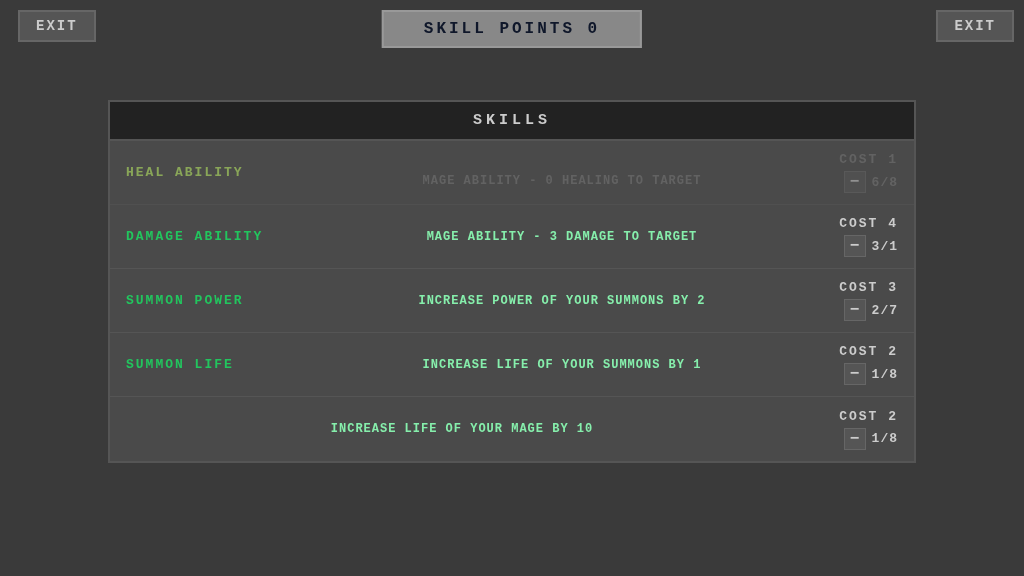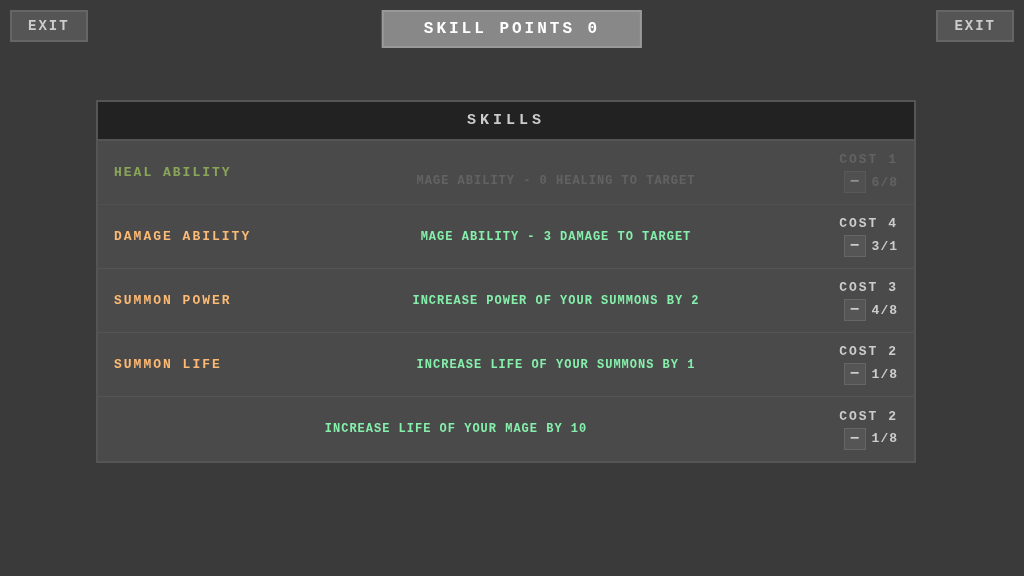--- a/index.html
+++ b/index.html
@@ -20,46 +20,47 @@
       top: 10px;
       background: #555;
       color: #ccc;
       border: 2px solid #666;
       padding: 6px 16px;
       font-family: 'Courier New', Courier, monospace;
       font-weight: bold;
       font-size: 14px;
       letter-spacing: 2px;
       cursor: pointer;
+      margin-left: 8px;
     }
     .exit-btn-left { left: 10px; }
     .exit-btn-right { right: 10px; }
 
     
     .skill-points-banner {
       position: absolute;
       top: 10px;
       left: 50%;
       transform: translateX(-50%);
       background: #888;
       border: 2px solid #999;
       padding: 8px 40px;
-      color: #ffffff;
+      color: #0f172a;
       font-size: 16px;
       letter-spacing: 3px;
       text-transform: uppercase;
       font-family: 'Courier New', Courier, monospace;
       font-weight: bold;
     }
 
     
     .skills-container {
       position: absolute;
       top: 100px;
-      left: 96px;
+      left: 108px;
       right: 108px;
       border: 2px solid #555;
       background: #4a4a4a;
     }
 
     .skills-header {
       background: #222;
       color: #ccc;
       text-align: center;
       padding: 10px;
@@ -83,21 +84,21 @@
 
     .skill-row.dimmed {
       opacity: 0.55;
     }
 
     .skill-name {
       width: 200px;
       font-size: 13px;
       letter-spacing: 2px;
       text-transform: uppercase;
-      color: #fdba74;
+      color: #22c55e;
       flex-shrink: 0;
     }
 
     .skill-name.dimmed-text {
       color: #bef264;
     }
 
     .skill-desc {
       flex: 1;
       font-size: 12px;
@@ -201,21 +202,21 @@
       </div>
     </div>
   </div>
       <div class="skill-row">
     <div class="skill-name">SUMMON POWER</div>
     <div class="skill-desc">INCREASE POWER OF YOUR SUMMONS BY 2</div>
     <div class="skill-cost-area">
       <div class="cost-label">COST 3</div>
       <div class="cost-controls">
         <button class="cost-minus-btn">−</button>
-        <span class="cost-value">4/8</span>
+        <span class="cost-value">2/7</span>
       </div>
     </div>
   </div>
       <div class="skill-row">
     <div class="skill-name">SUMMON LIFE</div>
     <div class="skill-desc">INCREASE LIFE OF YOUR SUMMONS BY 1</div>
     <div class="skill-cost-area">
       <div class="cost-label">COST 2</div>
       <div class="cost-controls">
         <button class="cost-minus-btn">−</button>

